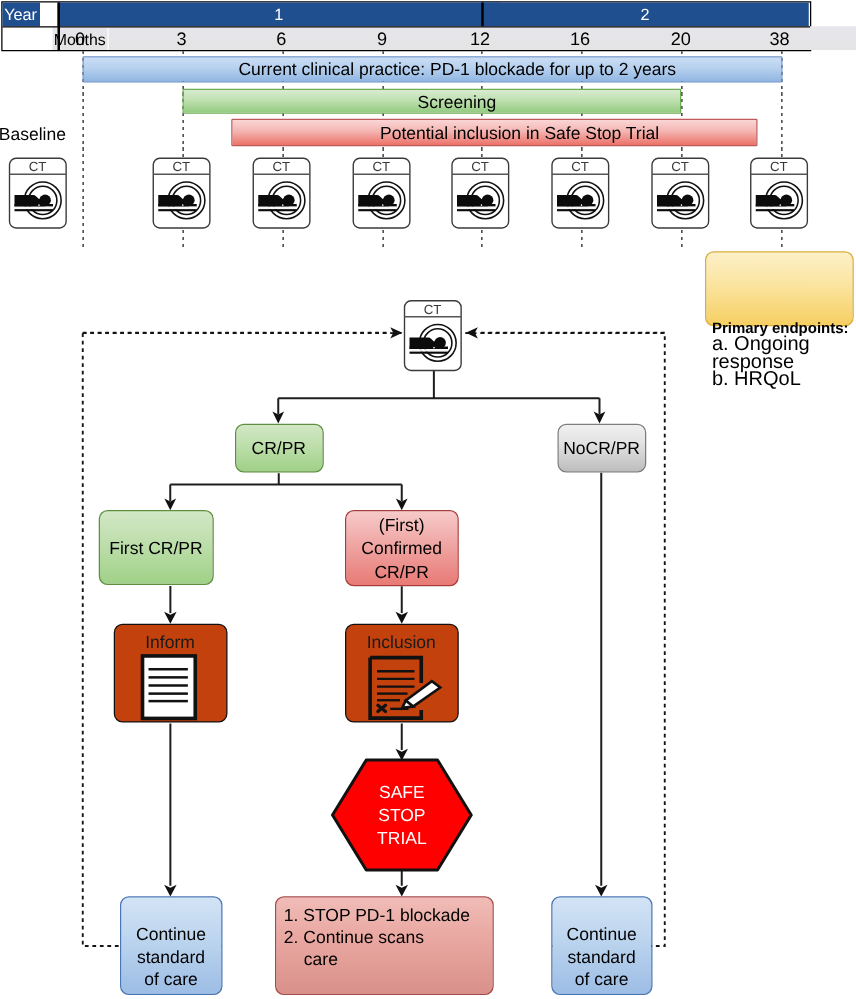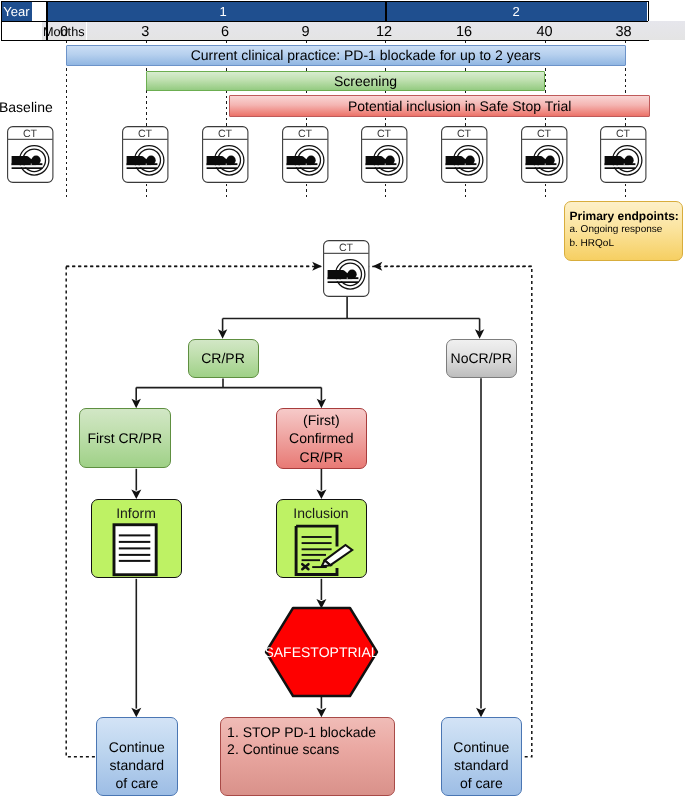--- a/index.html
+++ b/index.html
@@ -37,37 +37,37 @@
   .guide{position:absolute;width:1.4px;
      background:repeating-linear-gradient(to bottom,#1a1a1a 0 2.5px,transparent 2.5px 5.5px);}
 
   
   .ct-icon{position:absolute;}
 
   
   #callout{left:564px;top:200.5px;width:119px;height:60.5px;border-radius:7px;
       background:linear-gradient(to bottom,#fdf0c8 0%,#fbe49f 45%,#f6cf62 100%);
       border:1px solid #d8ad3c;padding:7px 0 0 4.5px;}
-  #callout .t{font-size:12px;font-weight:bold;line-height:14.3px;}
-  #callout .i{font-size:10px;line-height:14.3px;}
+  #callout .t{font-size:12px;font-weight:bold;line-height:14.3px;margin-top:46px;}
+  #callout .i{font-size:16px;line-height:14.3px;}
 
   
   .fbox{position:absolute;box-sizing:border-box;border-radius:7px;display:flex;align-items:center;
         justify-content:center;text-align:center;font-size:14px;line-height:18.3px;}
   .g-box{background:linear-gradient(to bottom,#d2e7c6 0%,#c0dfae 40%,#9fd187 100%);
          border:1px solid #5e8f40;}
   .r-box{background:linear-gradient(to bottom,#f6cac9 0%,#f0aaa7 40%,#e87a75 100%);
          border:1px solid #a83c3c;}
   .gray-box{background:linear-gradient(to bottom,#f0f0f0 0%,#e2e2e2 40%,#bdbdbd 100%);
             border:1px solid #7d7d7d;}
   .b-box{background:linear-gradient(to bottom,#d3e3f6 0%,#bed6ef 40%,#9dbde5 100%);
          border:1px solid #4a76b3;}
   .rr-box{background:linear-gradient(to bottom,#f0bcb7 0%,#eaa8a2 40%,#d9918a 100%);
           border:1.5px solid #a84a47;}
-  .w-box{background:#bef264;border:1.2px solid #111;}
+  .w-box{background:#c2410c;border:1.2px solid #111;}
   #cl,#cr{padding-top:17px;}
 
   svg{display:block;overflow:visible;}
 </style>
 </head>
 <body>
 
 <div class="abs" id="tl-table">
 
   <div class="yr-row">
@@ -78,21 +78,21 @@
 
   <div class="mo-row">
     <div class="cell mo-cell" id="months-label" style="left:0;width:44.5px;">Months</div>
     <div class="cell mo-cell" style="left:45.6px;width:601px;"></div>
     <div class="cell mnum" style="left:42.6px;width:40px;">0</div>
     <div class="cell mnum" style="left:123.7px;width:40px;">3</div>
     <div class="cell mnum" style="left:203.6px;width:40px;">6</div>
     <div class="cell mnum" style="left:284.1px;width:40px;">9</div>
     <div class="cell mnum" style="left:362.6px;width:40px;">12</div>
     <div class="cell mnum" style="left:442.6px;width:40px;">16</div>
-    <div class="cell mnum" style="left:523.1px;width:40px;">40</div>
+    <div class="cell mnum" style="left:523.1px;width:40px;">20</div>
     <div class="cell mnum" style="left:602.1px;width:40px;">38</div>
   </div>
   <div class="vline" style="left:44.5px;height:100%;"></div>
   <div class="vline" style="left:383.6px;height:19.2px;"></div>
   <div class="hline" style="top:19.3px;height:1.1px;"></div>
 </div>
 
 <div class="guide abs" style="left:66px;top:41px;height:159px;"></div>
 <div class="guide abs" style="left:146px;top:41px;height:159px;"></div>
 <div class="guide abs" style="left:226px;top:41px;height:159px;"></div>
@@ -101,21 +101,21 @@
 <div class="guide abs" style="left:465px;top:41px;height:159px;"></div>
 <div class="guide abs" style="left:545px;top:41px;height:159px;"></div>
 <div class="guide abs" style="left:625px;top:41px;height:159px;"></div>
 
 <div class="bar bar-blue" style="left:65.8px;top:44.5px;width:560px;height:21px;">
   <span>Current clinical practice: PD-1 blockade for up to 2 years</span>
 </div>
 <div class="bar bar-green" style="left:145.8px;top:70.6px;width:399.5px;height:20.4px;">
   <span>Screening</span>
 </div>
-<div class="bar bar-red" style="left:185.2px;top:95.2px;width:421px;height:22.2px;margin-left:44px;">
+<div class="bar bar-red" style="left:185.2px;top:95.2px;width:421px;height:22.2px;">
   <span>Potential inclusion in Safe Stop Trial</span>
 </div>
 
 <div class="abs" style="left:-1px;top:99px;font-size:14px;">Baseline</div>
 
 <div id="ct-row">
   <svg class="ct-icon" width="46.5" height="57" viewBox="0 0 46.5 57" style="position:absolute;left:6.8px;top:126.1px;">
     <rect x="0.6" y="0.6" width="45.3" height="55.8" rx="5.2" ry="5.2" fill="#ffffff" stroke="#3a3a3a" stroke-width="1.1"></rect>
     <line x1="0.6" y1="13.35" x2="45.9" y2="13.35" stroke="#555" stroke-width="1.2"></line>
     <text class="ct-label" x="23" y="11.0" text-anchor="middle" font-family="Liberation Sans, sans-serif" font-size="10.6" fill="#3a3a3a">CT</text>
@@ -382,36 +382,37 @@
     </g>
     <path d="M25.3,63.2 L31.4,68.2 M31.4,63.2 L25.3,68.2" stroke="#111" stroke-width="2.6" stroke-linecap="round"></path>
     <path d="M47.6,59.4 L68.5,44.0 L75.2,49.0 L53.4,64.2 Z" fill="#fff" stroke="#111" stroke-width="2.1" stroke-linejoin="miter"></path>
     <path d="M47.6,59.4 L53.4,64.2 L44.8,65.3 Z" fill="#fff" stroke="#111" stroke-width="2.1" stroke-linejoin="miter"></path>
   </svg>
 </div>
 
 <svg class="abs" style="left:264px;top:606px;" width="115" height="92" viewBox="0 0 115 92">
   <path d="M29,2 H86 L113,46 L86,90 H29 L2,46 Z" fill="#fe0000" stroke="#111" stroke-width="2.4" stroke-linejoin="round"></path>
 </svg>
-<div class="abs" style="left:264px;top:606px;width:115px;height:92px;display:flex;flex-direction:row;
+<div class="abs" style="left:264px;top:606px;width:115px;height:92px;display:flex;flex-direction:column;
      align-items:center;justify-content:center;color:#fff;font-size:14px;line-height:18.4px;">
   <span>SAFE</span>
   <span>STOP</span>
   <span>TRIAL</span>
 </div>
 
 <div class="fbox b-box" style="left:96.1px;top:717.2px;width:81.5px;height:78.8px;flex-direction:column;" id="cl">
   <span>Continue</span>
   <span>standard</span>
   <span>of care</span>
 </div>
 
 <div class="fbox rr-box" style="left:219.8px;top:717.2px;width:175px;height:78.8px;
      display:block;padding:6px 0 0 6.3px;text-align:left;line-height:17.3px;">
   <div>1. STOP PD-1 blockade</div>
   <div>2. Continue scans</div>
+  <div style="padding-left:16px">care</div>
 </div>
 
 <div class="fbox b-box" style="left:441.0px;top:717.2px;width:80.6px;height:78.8px;flex-direction:column;" id="cr">
   <span>Continue</span>
   <span>standard</span>
   <span>of care</span>
 </div>
 
 </body></html>

